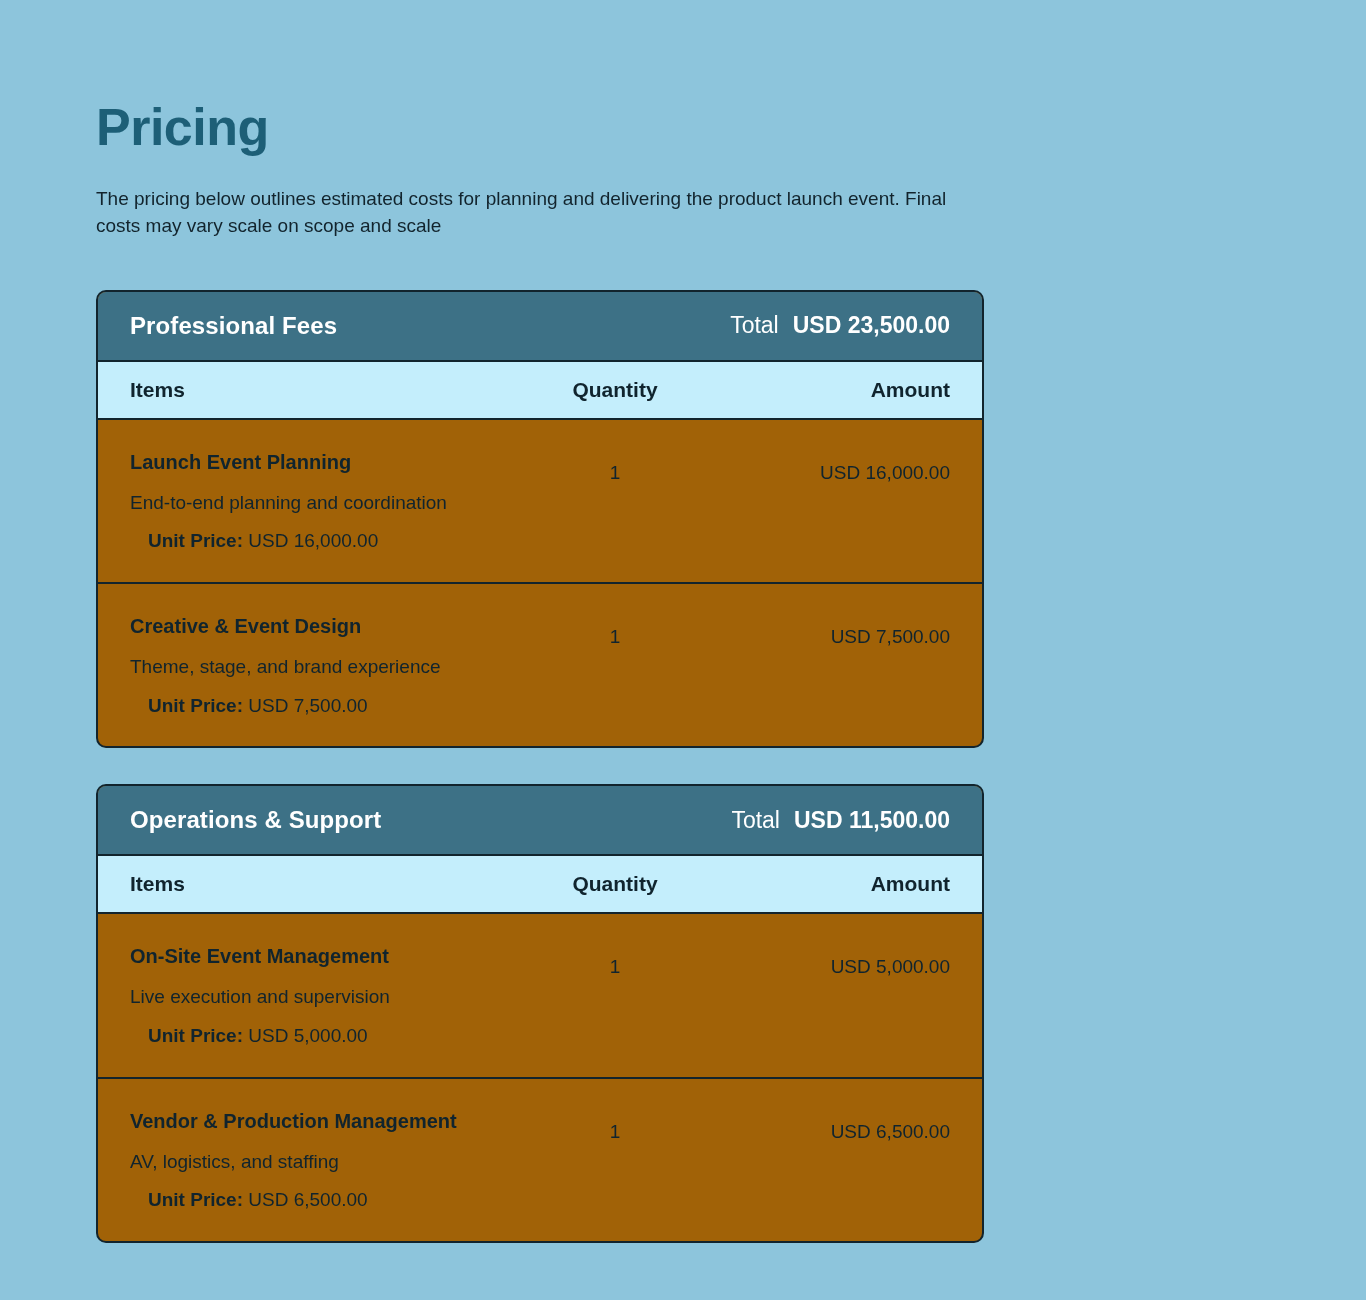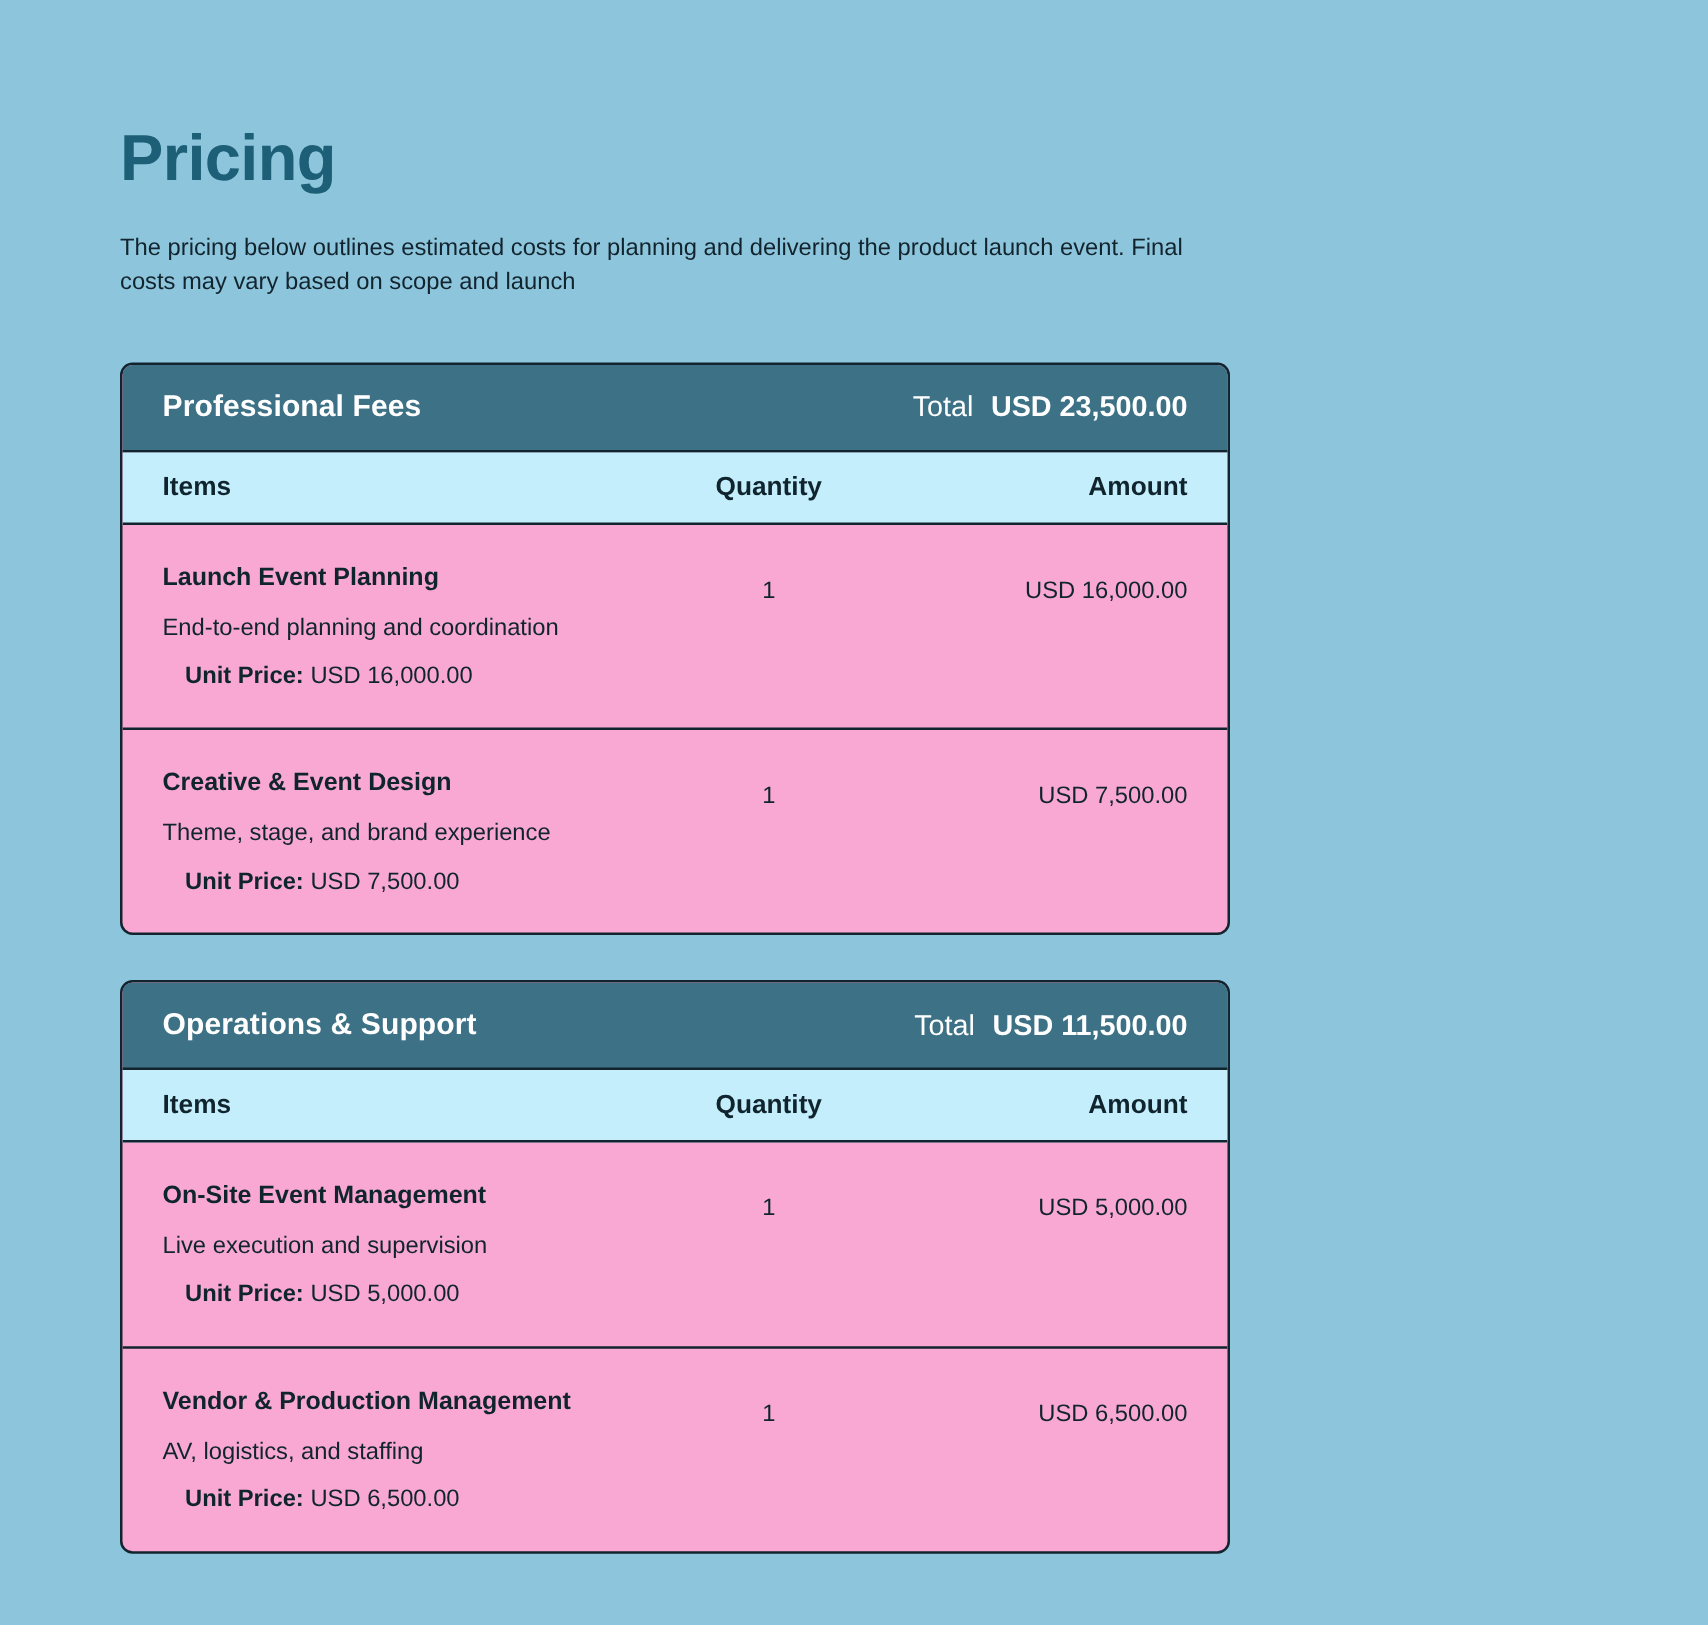--- a/index.html
+++ b/index.html
@@ -28,21 +28,21 @@
     line-height: 1.05;
   }
   .page-intro {
     font-size: 19px;
     line-height: 1.45;
     color: #12242d;
     margin: 0 0 50px 0;
     max-width: 1140px;
   }
   .section {
-    background: #f9a8d4;
+    background: #a16207;
     border: 2px solid #12242d;
     border-radius: 10px;
     overflow: hidden;
     margin-bottom: 36px;
   }
   .section-header {
     background: #3d7186;
     color: #ffffff;
     display: flex;
     align-items: center;
@@ -135,21 +135,21 @@
     padding-top: 12px;
   }
 </style>
 </head>
 <body>
 
 <div class="page">
 
   <h1 class="page-title">Pricing</h1>
 
-  <p class="page-intro">The pricing below outlines estimated costs for planning and delivering the product launch event. Final costs may vary based on scope and launch</p>
+  <p class="page-intro">The pricing below outlines estimated costs for planning and delivering the product launch event. Final costs may vary scale on scope and scale</p>
 
   <div class="section">
     <div class="section-header">
       <div class="section-title">Professional Fees</div>
       <div class="section-total">
         <span class="total-label">Total</span>
         <span class="total-value">USD 23,500.00</span>
       </div>
     </div>
     <div class="table-head">

